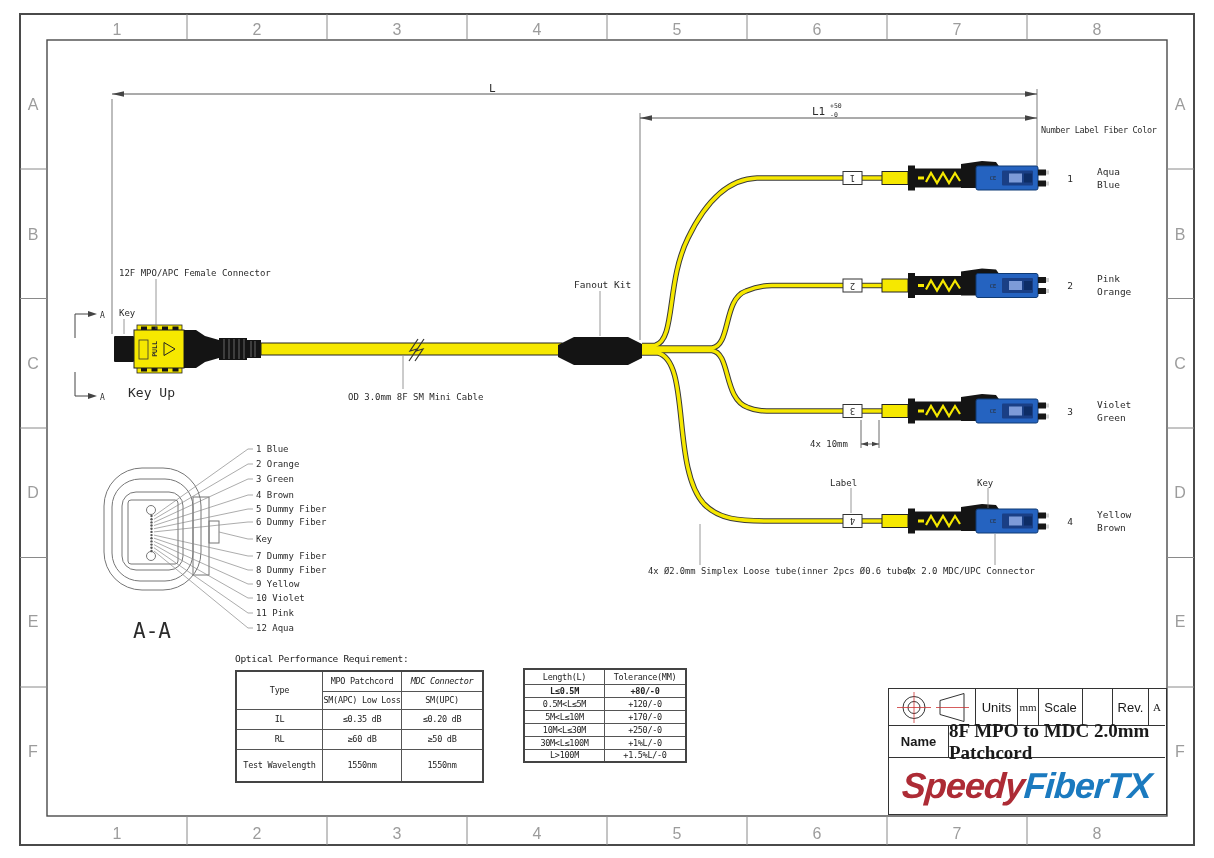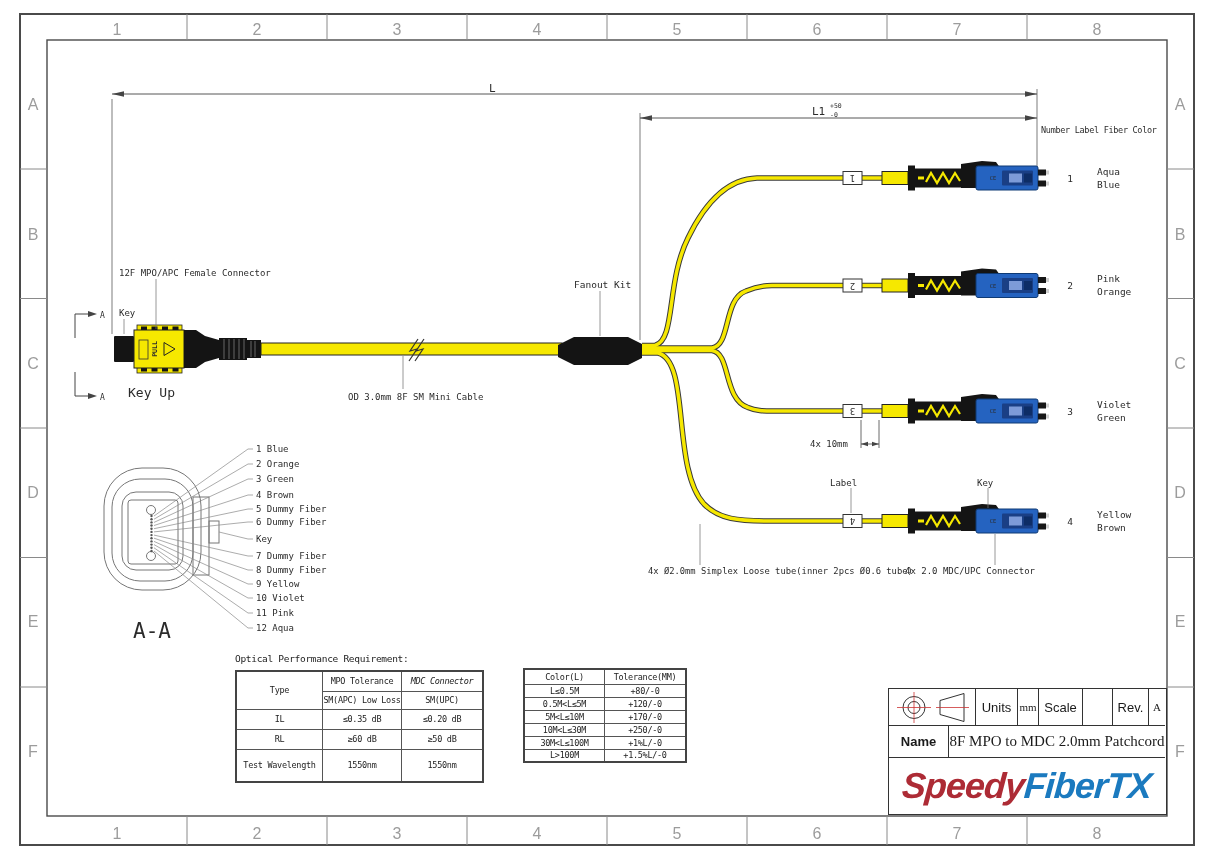--- a/index.html
+++ b/index.html
@@ -291,21 +291,21 @@
     </g>
     <text x="133" y="638" font-size="21">A-A</text>
   </g>
 </svg>
 
 <div class="abs tbl-title" style="left:235px;top:653px;">Optical Performance Requirement:</div>
 <table class="spec abs" style="left:235px;top:670px;width:243px;">
   <tbody>
         <tr style="height:20px;">
     <td style="width:85px;" rowspan="2">Type</td>
-    <td style="width:78px;">MPO Tolerance</td>
+    <td style="width:78px;">MPO Patchcord</td>
     <td style="width:80px;font-style:italic;">MDC Connector</td>
   </tr>
   <tr style="height:18px;">
     <td>SM(APC) Low Loss</td>
     <td>SM(UPC)</td>
   </tr>
   <tr style="height:20px;">
     <td>IL</td>
     <td>≤0.35 dB</td>
     <td>≤0.20 dB</td>
@@ -319,24 +319,24 @@
     <td>Test Wavelength</td>
     <td>1550nm</td>
     <td>1550nm</td>
   </tr>
 </tbody>
     </table>
 
 <table class="spec abs" style="left:523px;top:668px;width:159px;">
   <tbody>
         <tr style="height:15px;">
-    <td style="width:79px;">Color(L)</td>
+    <td style="width:79px;">Length(L)</td>
     <td style="width:80px;">Tolerance(MM)</td>
   </tr>
-  <tr style="height:13px;">
+  <tr style="height:13px;font-weight:bold;">
     <td>L≤0.5M</td>
     <td>+80/-0</td>
   </tr>
   <tr style="height:13px;">
     <td>0.5M&lt;L≤5M</td>
     <td>+120/-0</td>
   </tr>
   <tr style="height:13px;">
     <td>5M&lt;L≤10M</td>
     <td>+170/-0</td>
@@ -368,21 +368,21 @@
     </svg>
   </div>
   <div class="cell lbl-sans" style="left:87px;top:0;width:42px;height:37px;">Units</div>
   <div class="cell lbl-serif" style="left:129px;top:0;width:21px;height:37px;">mm</div>
   <div class="cell lbl-sans" style="left:150px;top:0;width:44px;height:37px;">Scale</div>
   <div class="cell" style="left:194px;top:0;width:30px;height:37px;"></div>
   <div class="cell lbl-sans" style="left:224px;top:0;width:36px;height:37px;">Rev.</div>
   <div class="cell lbl-serif" style="left:260px;top:0;width:16px;height:37px;border-right:none;">A</div>
   <div class="cell lbl-sans" style="left:0;top:37px;width:60px;height:32px;font-weight:bold;">Name</div>
   <div class="cell" style="left:60px;top:37px;width:216px;height:32px;border-right:none;
-       font-family:'Liberation Serif',serif;font-size:15px;">8F MPO to MDC 2.0mm Patchcord</div>
+       font-family:'Liberation Serif',serif;font-size:19px;font-weight:bold;">8F MPO to MDC 2.0mm Patchcord</div>
   <div class="cell" id="logo-row">
     <span class="logo-txt">
       <span style="color:#AD2B35;">Speedy</span><span style="color:#1B7ABF;">FiberTX</span>
     </span>
   </div>
 </div>
 
 </div>
 
 </body></html>

